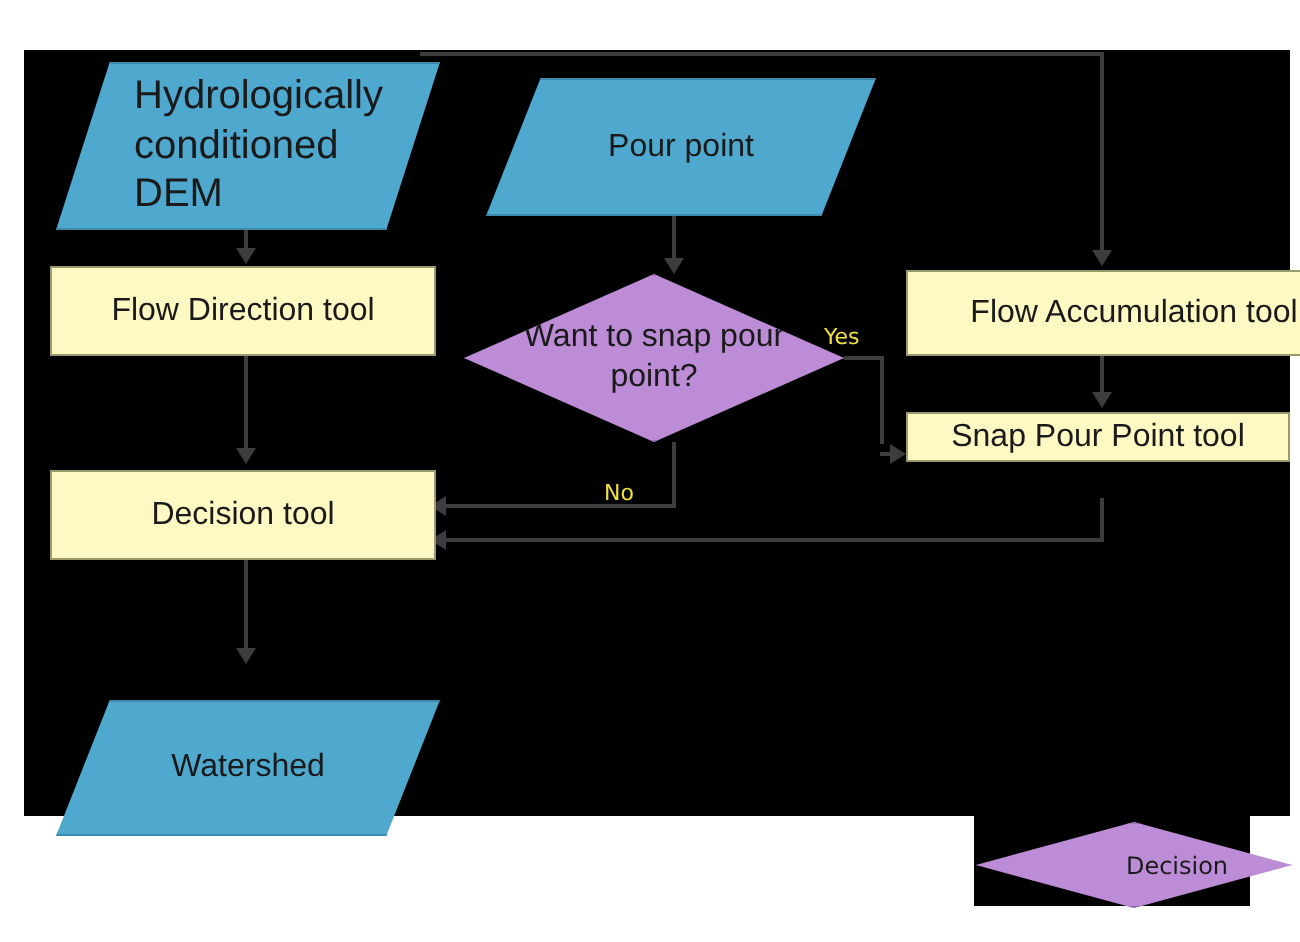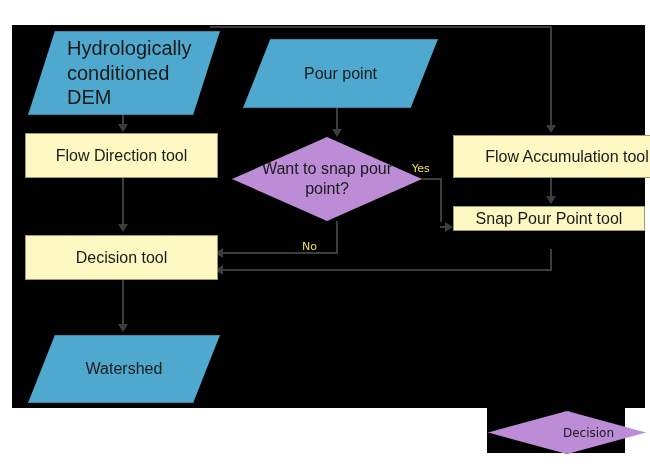--- a/index.html
+++ b/index.html
@@ -27,21 +27,21 @@
   
   #n-dem       {left:28px; top:31px;  width:192px;height:84px; font-size:20px;
                 justify-content:flex-start;padding-left:38px;text-align:left;}
   #n-pourpoint {left:243px;top:39px;  width:195px;height:69px; font-size:16px;}
   #n-flowdir   {left:25px; top:133px; width:193px;height:45px; font-size:16px;}
   #n-flowaccum {left:453px;top:135px; width:228px;height:43px; font-size:16px;}
   #n-decision  {left:232px;top:137px; width:190px;height:84px; font-size:16px;
                 padding:0 28px;box-sizing:border-box;}
   #n-snap      {left:453px;top:206px; width:192px;height:25px; font-size:16px;}
   #n-watershedtool{left:25px;top:235px;width:193px;height:45px;font-size:16px;}
-  #n-watershed {left:28px; top:335px; width:192px;height:68px; font-size:16px;}
+  #n-watershed {left:28px; top:350px; width:192px;height:68px; font-size:16px;}
 
   
   .legend-node{position:absolute;box-sizing:border-box;display:flex;
                align-items:center;justify-content:center;color:#1a1a1a;
                font-family:"DejaVu Sans", sans-serif;font-size:12px;}
   #lg-data   {left:507px;top:310px;width:101px;height:17px;}
   #lg-process{left:510px;top:350px;width:88px; height:32px;}
   #lg-decision{left:488px;top:411px;width:158px;height:43px;padding-left:43px;}
 
   

